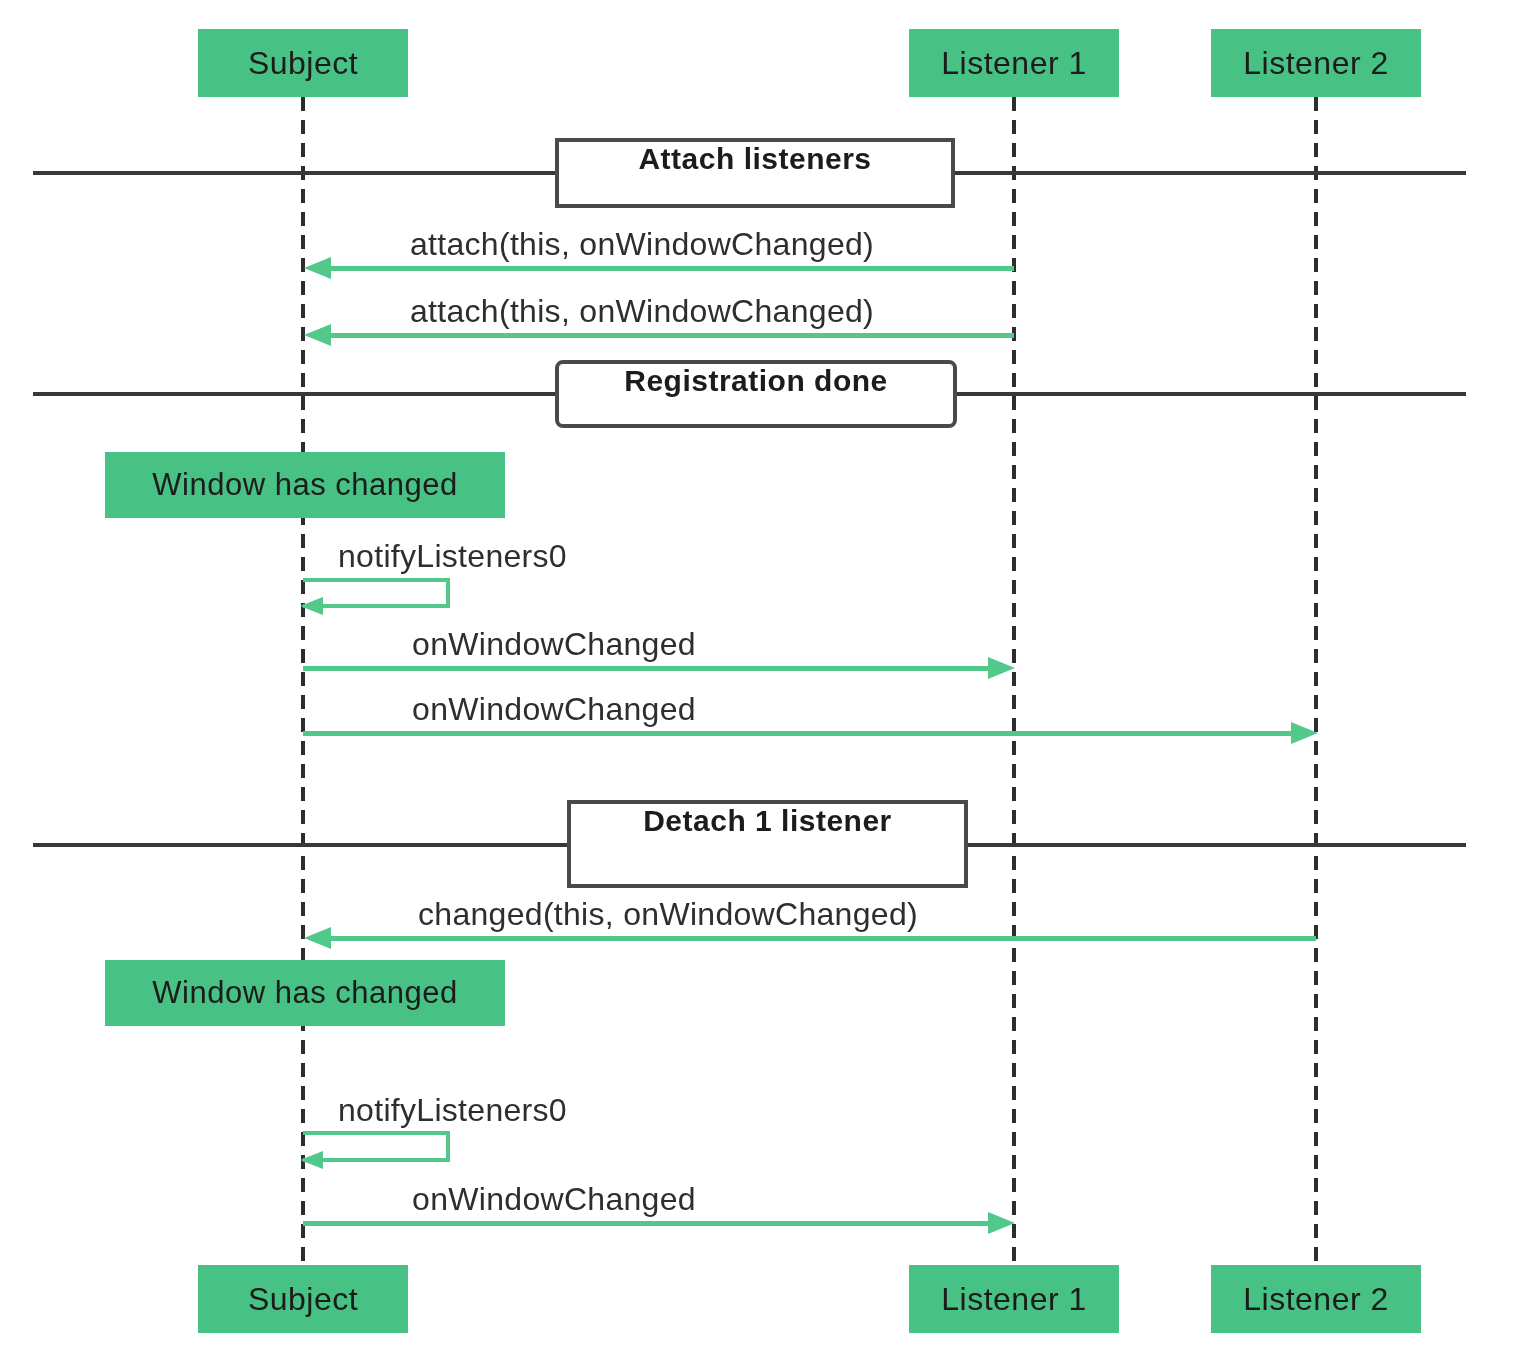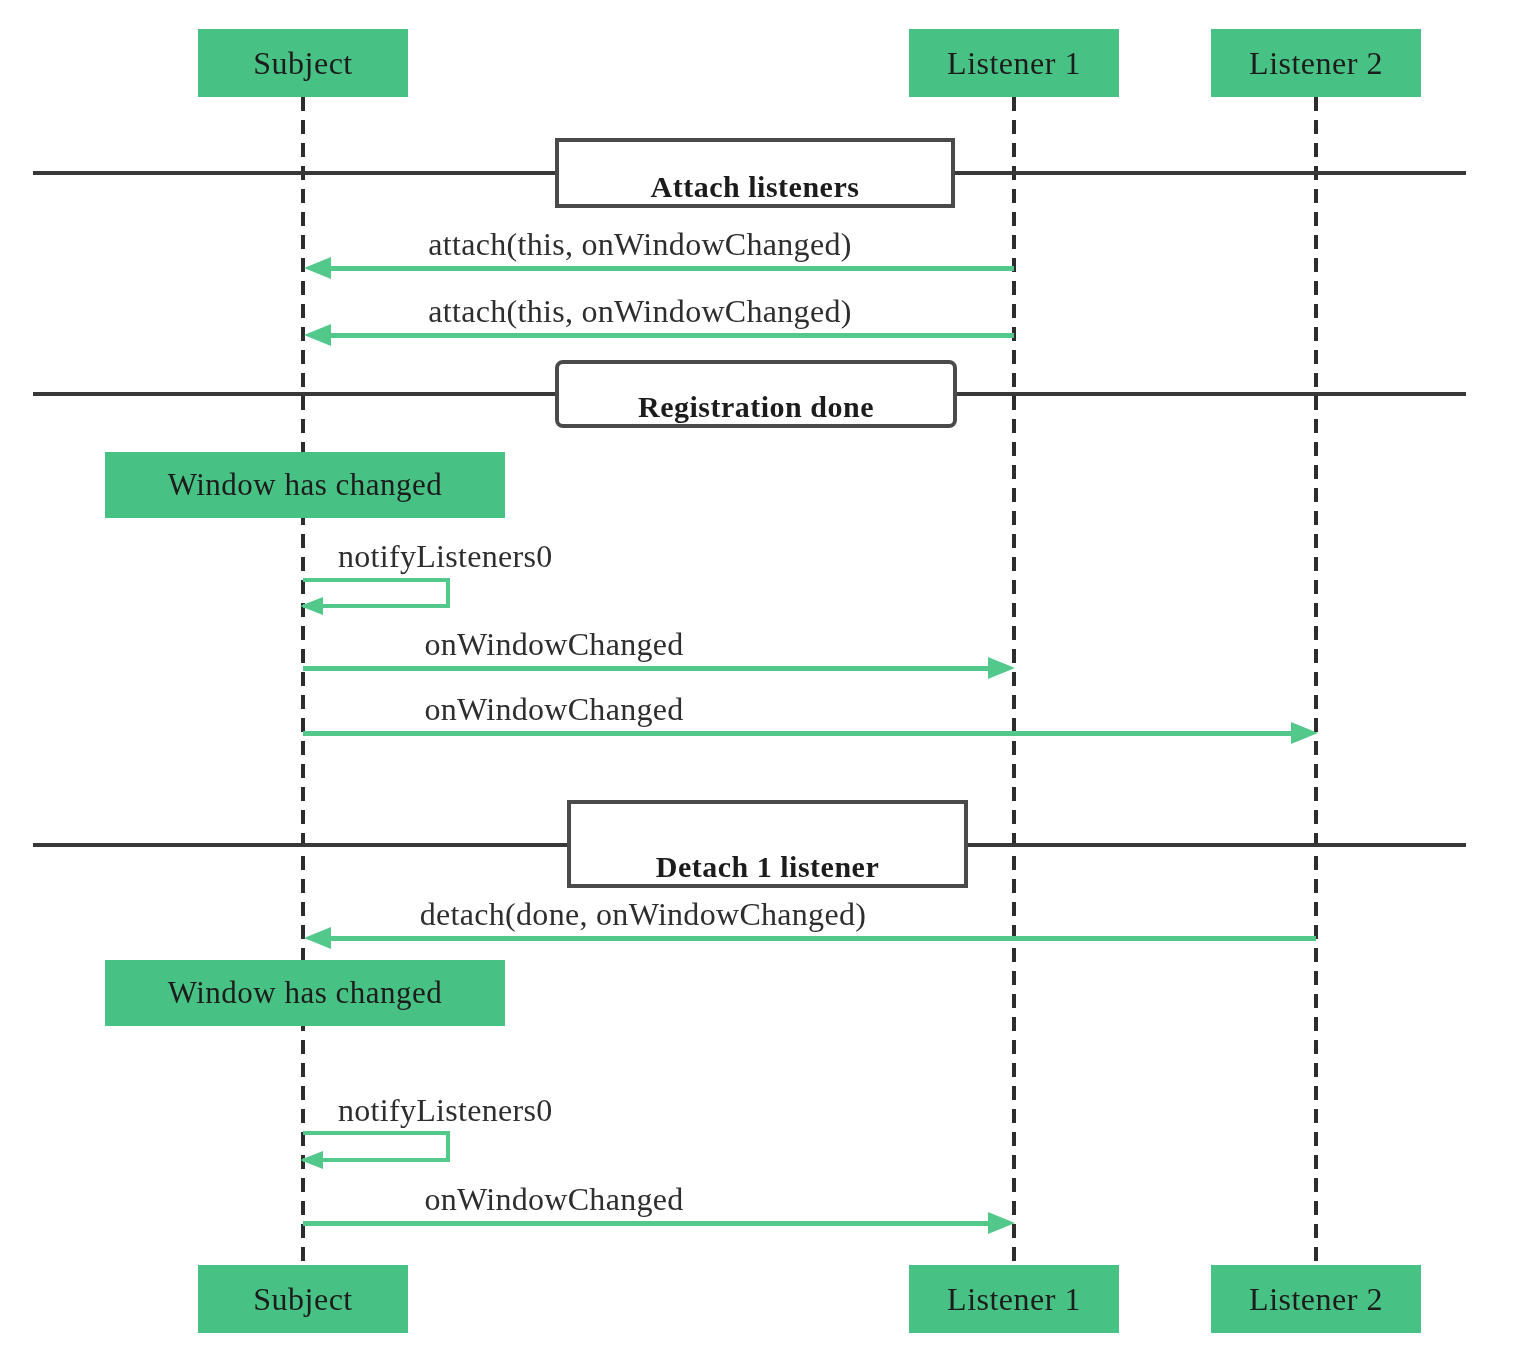--- a/index.html
+++ b/index.html
@@ -8,35 +8,35 @@
     --section-border:#4a4a4a;
     --divider-line:#383838;
     --lifeline:#2d2d2d;
     --text-dark:#1c1c1c;
     --label-text:#2e2e2e;
     --background:#ffffff;
   }
   html,body{margin:0;padding:0;background:var(--background);}
   .canvas{
     position:relative;width:1532px;height:1361px;background:var(--background);
-    font-family:Liberation Serif, serif;overflow:hidden;
+    font-family:Liberation Sans, sans-serif;overflow:hidden;
   }
   .lifeline{
     position:absolute;width:4px;top:97px;height:1168px;
     background:repeating-linear-gradient(180deg,var(--lifeline) 0 14px,transparent 14px 23px);
   }
   .divline{position:absolute;left:33px;width:1433px;height:4px;background:var(--divider-line);}
   .actor{
     position:absolute;width:210px;height:68px;background:var(--green-fill);
     display:flex;align-items:center;justify-content:center;
     font-size:32px;color:var(--text-dark);letter-spacing:.5px;
   }
   .section-box{
     position:absolute;background:#ffffff;border:4px solid var(--section-border);
-    display:flex;align-items:flex-end;justify-content:center;box-sizing:border-box;
+    display:flex;align-items:flex-start;justify-content:center;box-sizing:border-box;
     font-size:30px;font-weight:600;color:var(--text-dark);letter-spacing:.5px;
   }
   .note{
     position:absolute;left:105px;width:400px;height:66px;background:var(--green-fill);
     display:flex;align-items:center;justify-content:center;
     font-size:31px;color:var(--text-dark);letter-spacing:.5px;
   }
   .msg-line{position:absolute;height:5px;background:var(--arrow-green);}
   .head-l{position:absolute;width:0;height:0;border-top:11px solid transparent;
     border-bottom:11px solid transparent;border-right:27px solid var(--arrow-green);}
@@ -107,21 +107,21 @@
   <div class="self-head" style="left:300px;top:597px;"></div>
 
   <div class="msg-label" style="left:404px;top:626px;width:300px;">onWindowChanged</div>
   <div class="msg-line" style="left:303px;top:666px;width:685px;"></div>
   <div class="head-r" style="left:988px;top:657px;"></div>
 
   <div class="msg-label" style="left:404px;top:691px;width:300px;">onWindowChanged</div>
   <div class="msg-line" style="left:303px;top:731px;width:988px;"></div>
   <div class="head-r" style="left:1291px;top:722px;"></div>
 
-  <div class="msg-label" style="left:418px;top:896px;width:450px;">detach(done, onWindowChanged)</div>
+  <div class="msg-label" style="left:418px;top:896px;width:450px;">changed(this, onWindowChanged)</div>
   <div class="msg-line" style="left:330px;top:936px;width:986px;"></div>
   <div class="head-l" style="left:304px;top:927px;"></div>
 
   <div class="msg-label self-label" style="left:338px;top:1092px;">notifyListeners0</div>
   <div class="self-loop" style="left:303px;top:1131px;width:147px;height:31px;"></div>
   <div class="self-head" style="left:300px;top:1151px;"></div>
 
   <div class="msg-label" style="left:404px;top:1181px;width:300px;">onWindowChanged</div>
   <div class="msg-line" style="left:303px;top:1221px;width:685px;"></div>
   <div class="head-r" style="left:988px;top:1212px;"></div>

